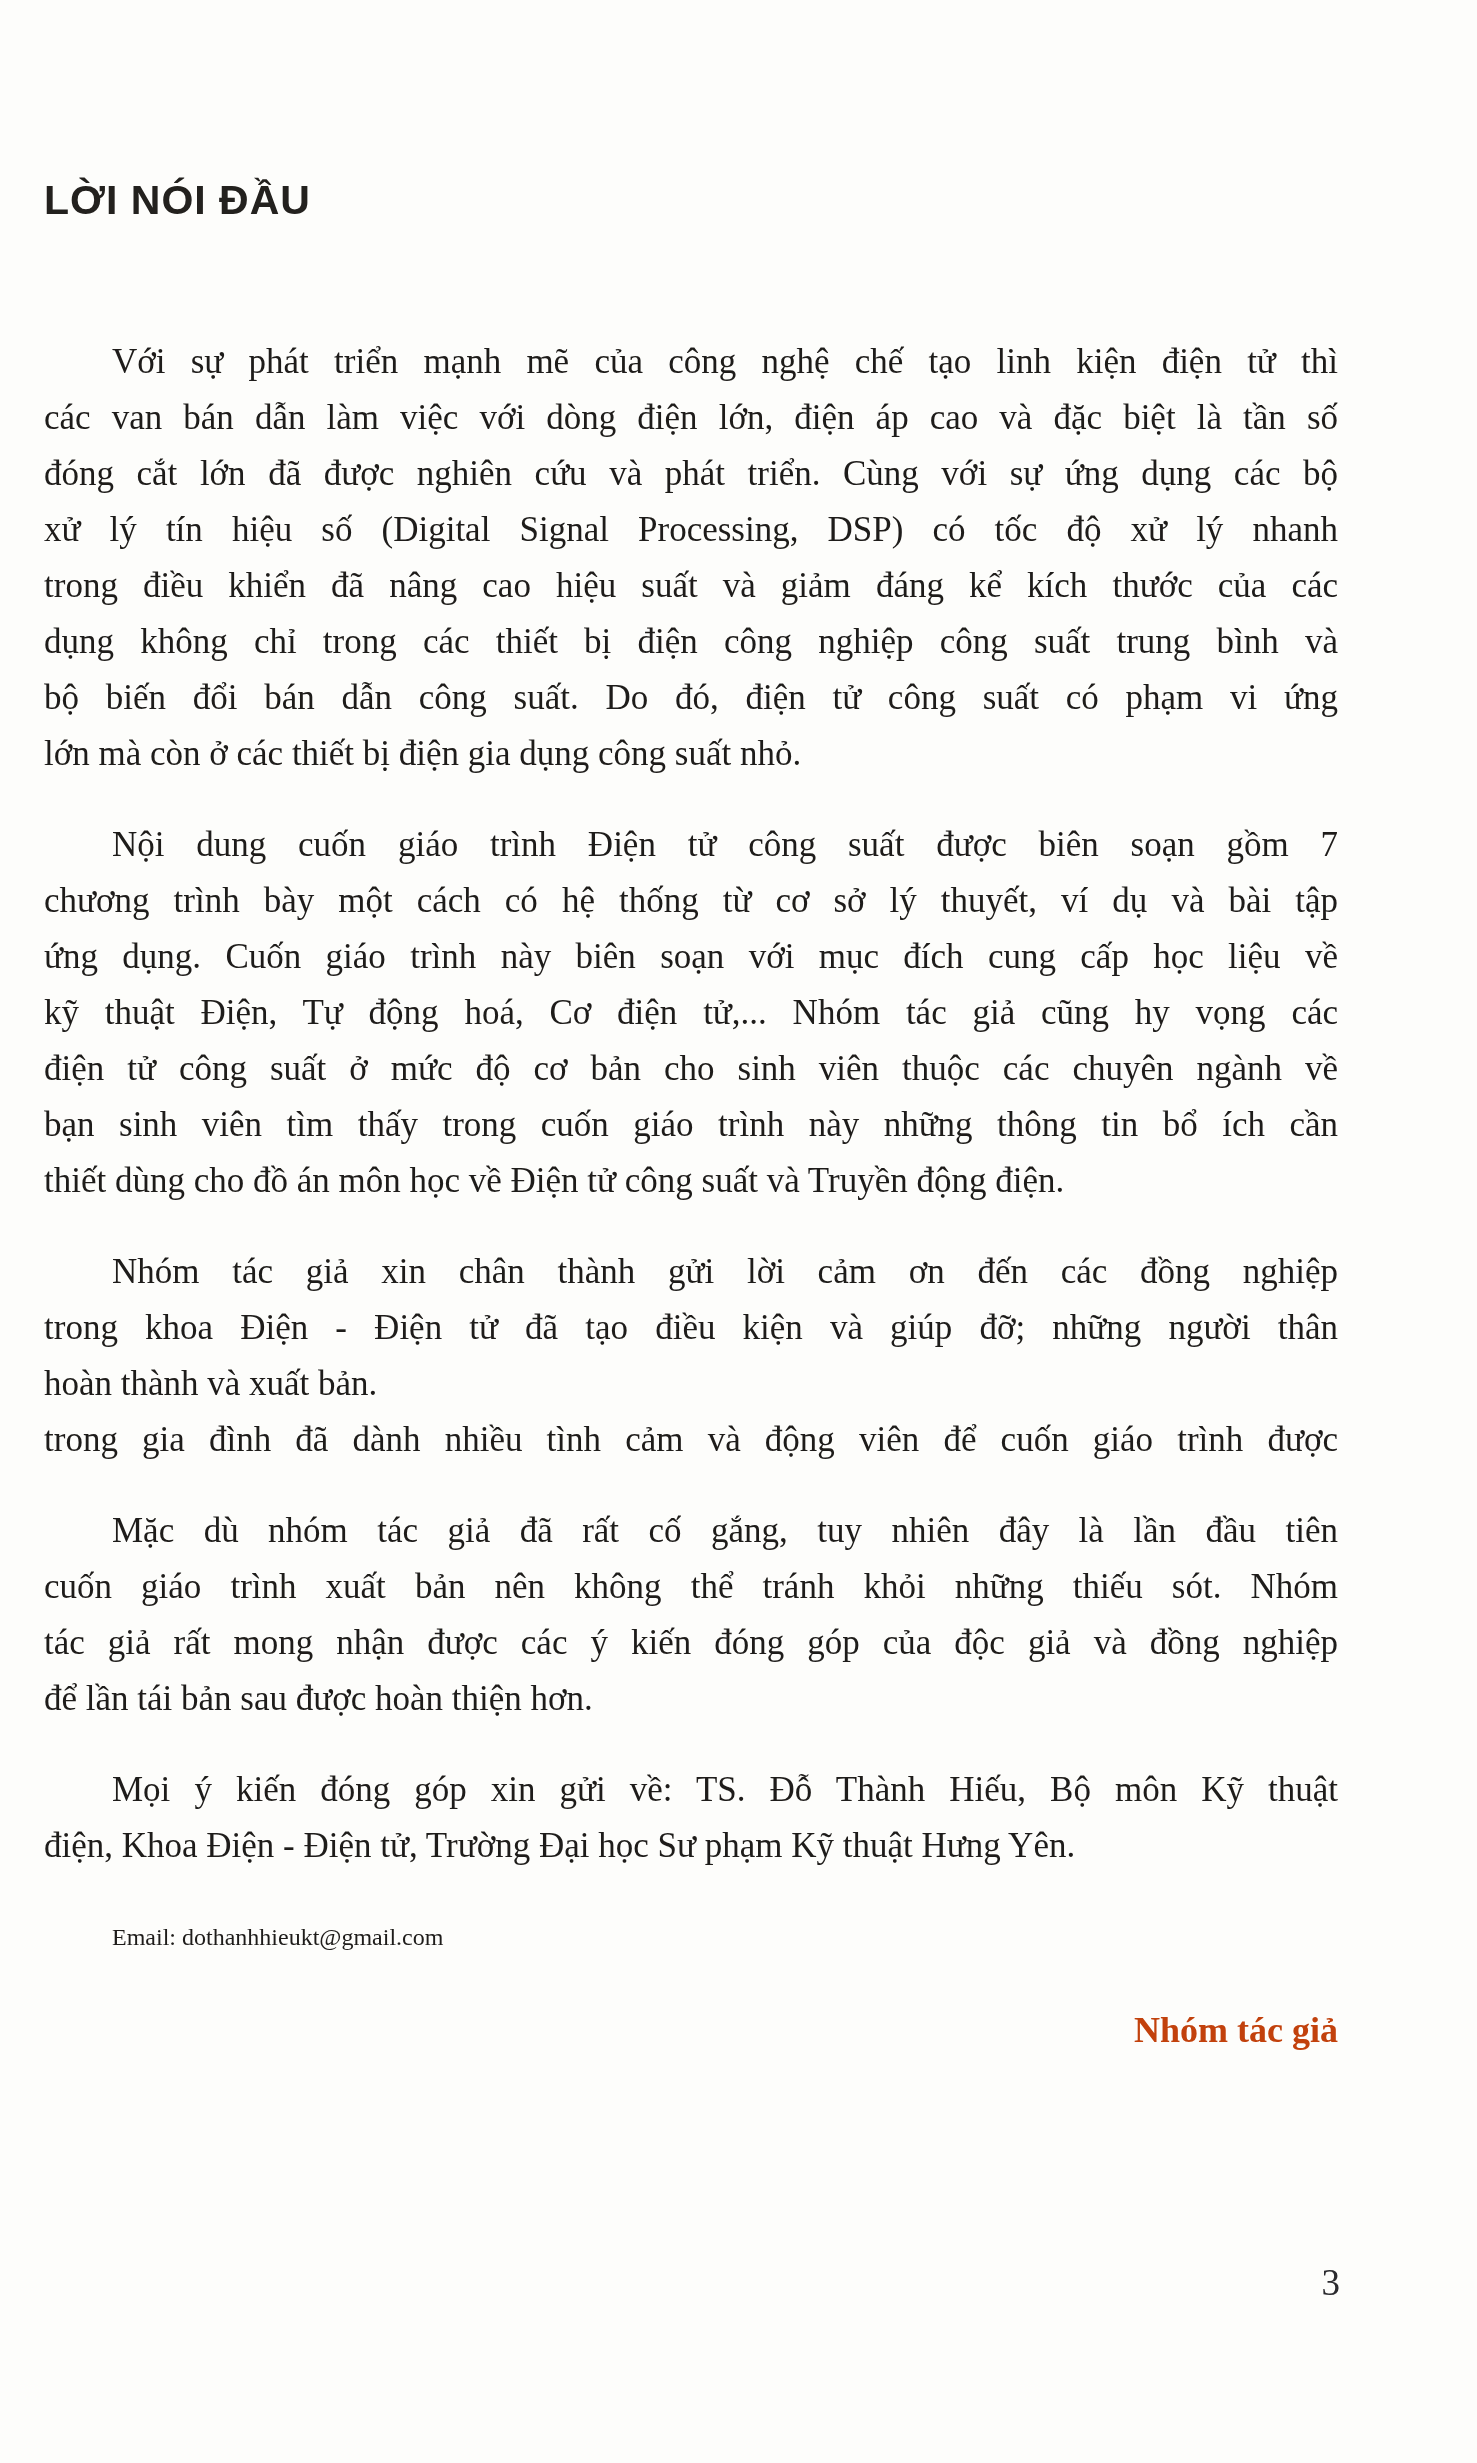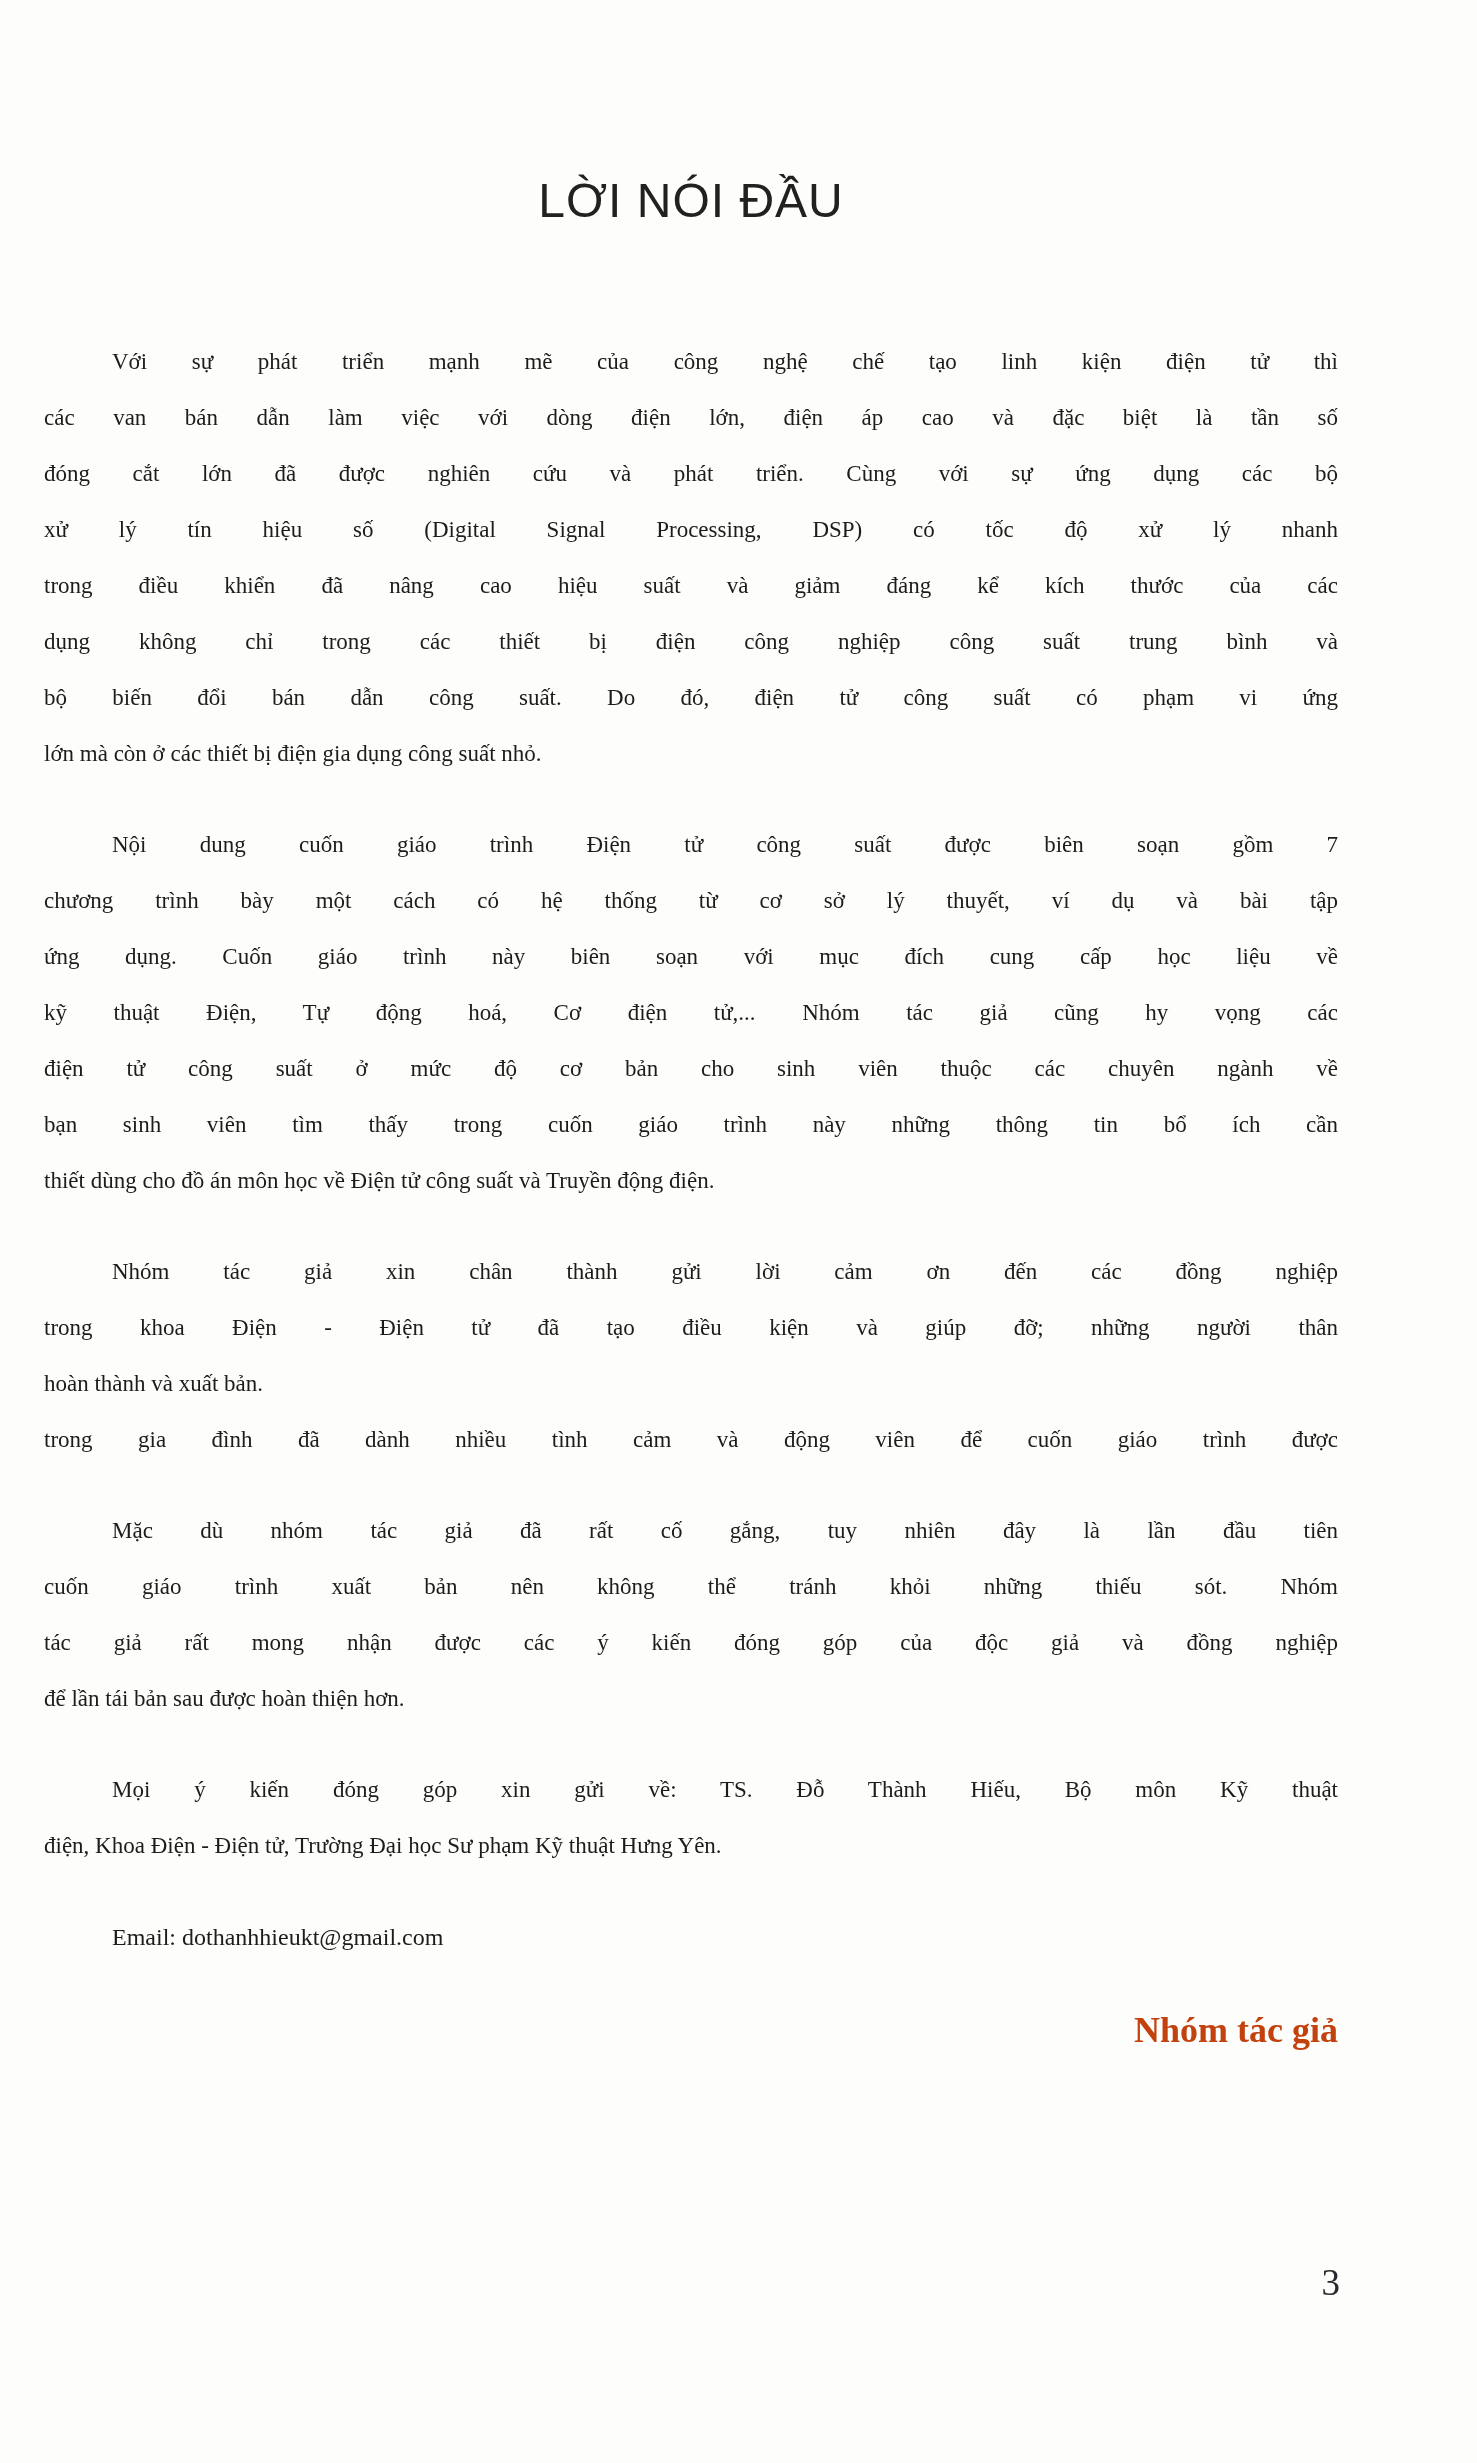--- a/index.html
+++ b/index.html
@@ -18,36 +18,35 @@
     overflow: hidden;
   }
   .content {
     position: absolute;
     left: 44px;
     top: 0;
     width: 1294px;
   }
   .title {
     margin: 176px 0 0 0;
-    text-align: center;
     font-family: "Liberation Sans", sans-serif;
-    font-weight: normal;
-    font-size: 48px;
+    font-weight: bold;
+    font-size: 41px;
     line-height: 49px;
     letter-spacing: 1px;
     color: #23211e;
   }
   .body-paragraphs {
     margin-top: 109px;
   }
   .paragraph {
     margin: 0 0 35px 0;
   }
   .pline {
-    font-size: 23px;
+    font-size: 35px;
     line-height: 56px;
     text-align: justify;
     text-align-last: justify;
     text-justify: inter-word;
     white-space: normal;
   }
   .pline.first {
     text-indent: 68px;
   }
   .pline.last {

